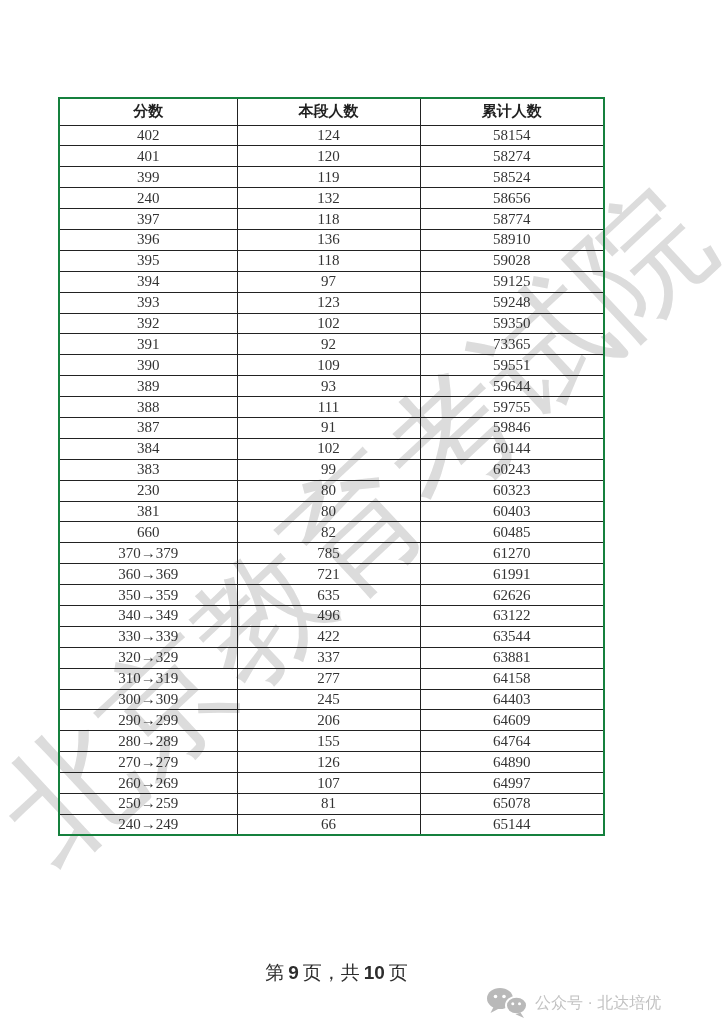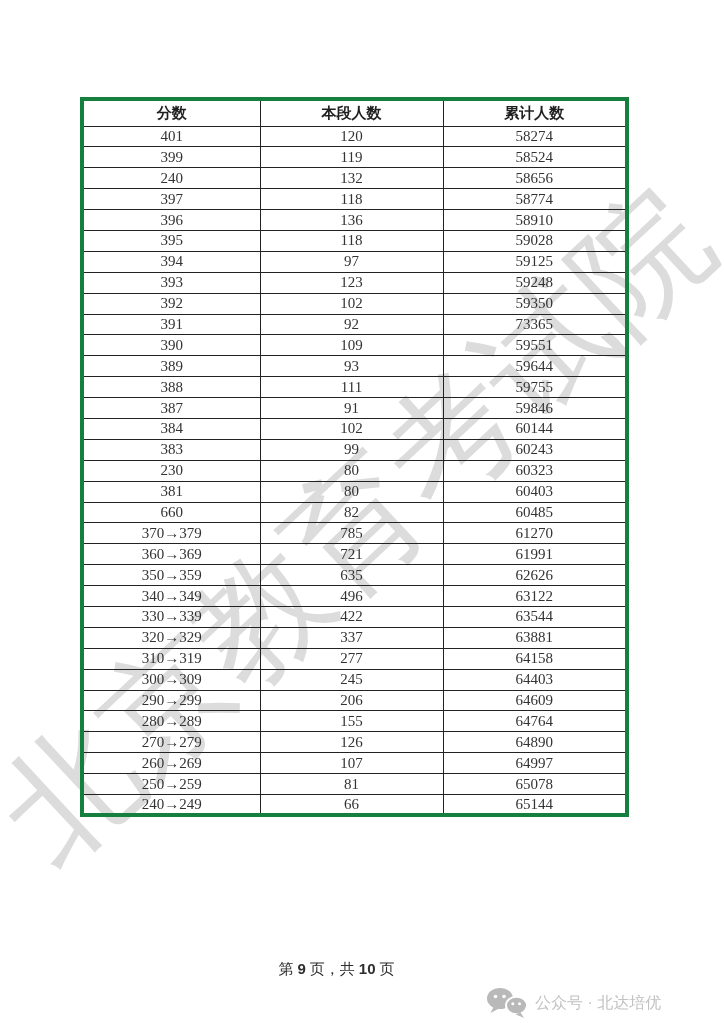--- a/index.html
+++ b/index.html
@@ -23,27 +23,27 @@
     color: #d6d6d6;
     opacity: 0.85;
     white-space: nowrap;
     z-index: 0;
     font-family: "DejaVu Serif", cursive, serif;
     pointer-events: none;
   }
 
   table.score-table {
     position: absolute;
-    left: 80px; top: 97px;
+    left: 58px; top: 97px;
     width: 545px;
     border-collapse: collapse;
     table-layout: fixed;
     z-index: 1;
     background: transparent;
-    border: 4px solid #15803d;
+    border: 2px solid #15803d;
   }
   .score-table col.c1 { width: 178px; }
   .score-table col.c2 { width: 183px; }
   .score-table col.c3 { width: 184px; }
   .score-table th, .score-table td {
     border: 1.5px solid #222222;
     text-align: center;
     vertical-align: middle;
     padding: 0;
     overflow: hidden;
@@ -60,21 +60,21 @@
     font-size: 15px;
     color: #333333;
     font-family: "Liberation Serif", "DejaVu Serif", serif;
   }
 
   .page-footer {
     position: absolute;
     left: 64px; top: 960px;
     width: 545px;
     text-align: center;
-    font-size: 15px;
+    font-size: 19px;
     color: #2d2d2d;
     z-index: 1;
     font-family: "Liberation Serif", "DejaVu Serif", serif;
   }
   .page-footer .num {
     font-family: "Liberation Sans", "DejaVu Sans", sans-serif;
     font-weight: 700;
     margin: 0 4px;
   }
 
@@ -107,20 +107,25 @@
     </colgroup>
     <thead>
       <tr>
         <th>分数</th>
         <th>本段人数</th>
         <th>累计人数</th>
       </tr>
     </thead>
     <tbody>
 
+        <tr>
+          <td>402</td>
+          <td>124</td>
+          <td>58154</td>
+        </tr>
 
         <tr>
           <td>401</td>
           <td>120</td>
           <td>58274</td>
         </tr>
 
 
         <tr>
           <td>399</td>

